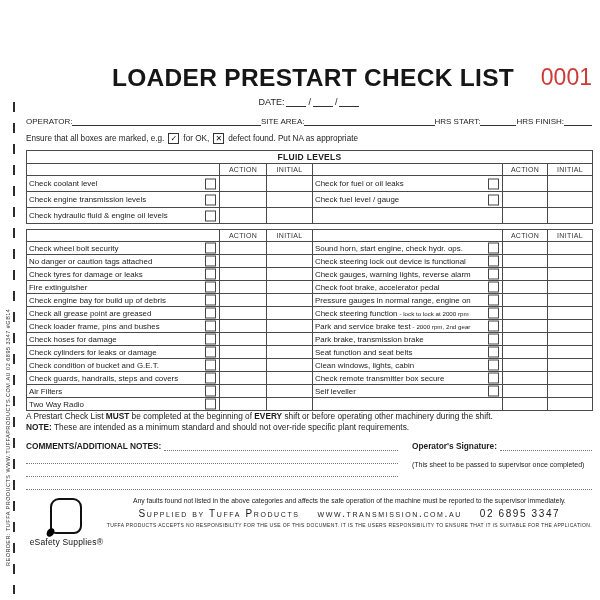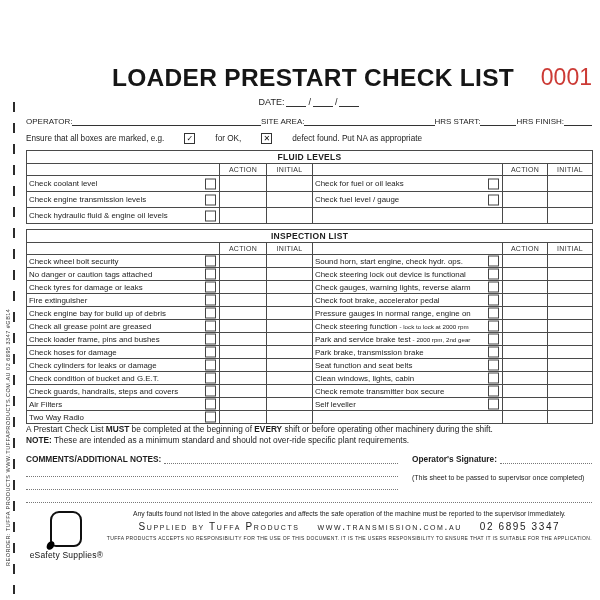--- a/index.html
+++ b/index.html
@@ -24,21 +24,21 @@
 
   .blank{display:inline-block;border-bottom:1px solid #333;height:9px;vertical-align:bottom}
 
   .date-row{display:flex;justify-content:center;align-items:flex-end;font-size:9px;margin-top:5px;gap:2px}
   .date-row .blank{width:20px}
 
   .fields-row{display:flex;align-items:flex-end;font-size:8px;margin-top:9px;white-space:nowrap}
   .fields-row .grow1{flex:1.45}.fields-row .grow2{flex:1}
   .fields-row .w36{width:36px}.fields-row .w28{width:28px}
 
-  .ensure-row{font-size:8.2px;margin-top:7px;display:flex;align-items:center;gap:20px;white-space:nowrap}
+  .ensure-row{font-size:8.2px;margin-top:7px;display:flex;align-items:center;gap:4px;white-space:nowrap}
   .exbox{display:inline-flex;align-items:center;justify-content:center;width:9px;height:9px;
     border:1px solid #333;font-size:8px;line-height:9px;color:#111}
 
   
   table.check{border-collapse:collapse;width:566px;table-layout:fixed}
   table.check th,table.check td{border:1px solid #4a4a4a;padding:0 2px;overflow:hidden;white-space:nowrap}
   th.tbl-title{height:12px;font-size:8.5px;font-weight:bold;text-align:center;letter-spacing:.3px}
   th.subhead{height:11px;font-size:7px;font-weight:normal;color:#333;text-align:center;letter-spacing:.3px}
   .tbl-fluid{margin-top:6px}
   .tbl-insp{margin-top:5px}
@@ -170,23 +170,20 @@
     <colgroup>
         <col style="width:193px">
         <col style="width:47px">
         <col style="width:46px">
         <col style="width:190px">
         <col style="width:45px">
         <col style="width:45px">
       </colgroup>
     <thead>
       <tr>
-        <th class="tbl-title" colspan="6">INSPECTION LIST</th>
-      </tr>
-      <tr>
         <th class="subhead"></th>
         <th class="subhead">ACTION</th>
         <th class="subhead">INITIAL</th>
         <th class="subhead"></th>
         <th class="subhead">ACTION</th>
         <th class="subhead">INITIAL</th>
       </tr>
     </thead>
     <tbody>
         <tr>

